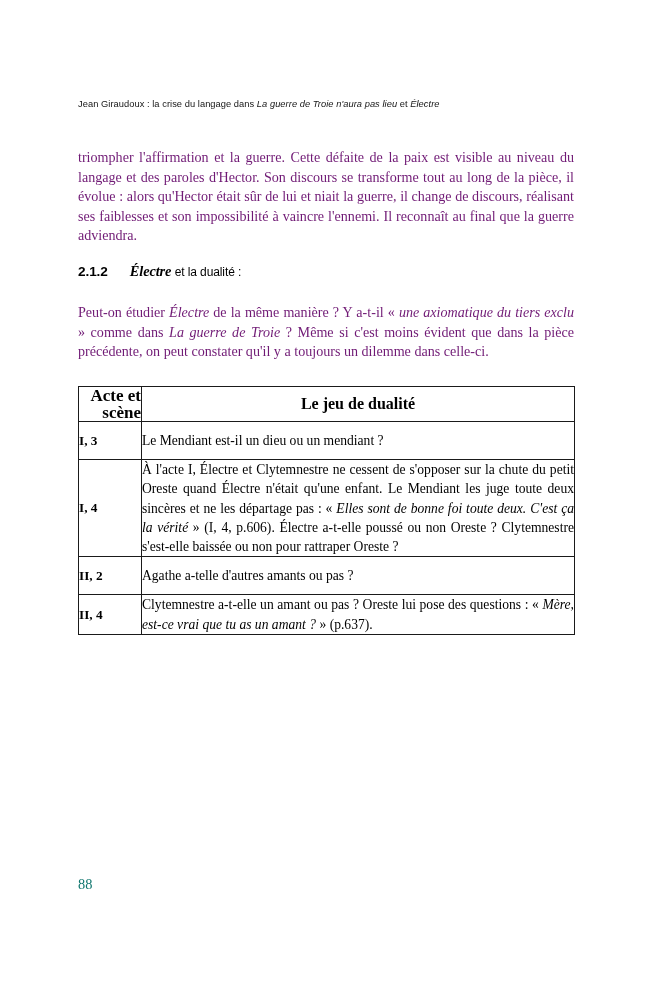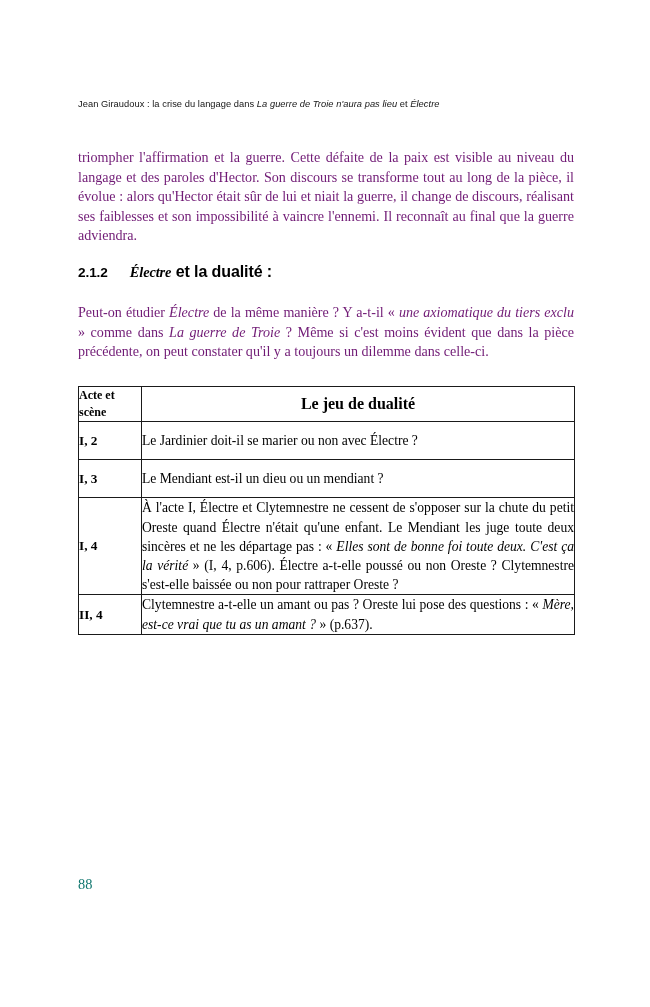--- a/index.html
+++ b/index.html
@@ -68,22 +68,22 @@
   }
   .heading .num { margin-right: 22px; }
   .heading .title-ital {
     font-style: italic;
     font-family: "Liberation Serif", "DejaVu Serif", serif;
     font-weight: bold;
     font-size: 14.4px;
   }
   .heading .title-rest {
     font-family: "Liberation Sans", "DejaVu Sans", sans-serif;
-    font-weight: bold;
-    font-size: 16px;
+    font-weight: normal;
+    font-size: 12px;
   }
 
   #par-2 {
     left: 78px;
     top: 289px;
     width: 496px;
   }
 
   
   .dual-table {
@@ -98,22 +98,22 @@
   .dual-table td, .dual-table th {
     border: 1.15px solid #1a1a1a;
     vertical-align: middle;
     padding: 0;
   }
   .col-scene { width: 63px; }
   .col-text  { width: 433px; }
 
   .th-scene {
     font-weight: bold;
-    text-align: left;
-    font-size: 12px;
+    text-align: right;
+    font-size: 17px;
     line-height: 17px;
     padding: 7px 2px 8px 2px;
   }
   .th-text {
     font-weight: bold;
     text-align: center;
     font-size: 16px;
     padding: 7px 4px 8px 4px;
   }
 
@@ -164,30 +164,30 @@
       <col class="col-text">
     </colgroup>
     <thead>
       <tr>
         <th class="th-scene">Acte et scène</th>
         <th class="th-text">Le jeu de dualité</th>
       </tr>
     </thead>
     <tbody id="table-body">
         <tr>
-          <td class="cell-scene">I, 2</td>
-          <td class="cell-text single">Le Jardinier doit-il se marier ou non avec Électre ?</td>
-        </tr>
-        <tr>
           <td class="cell-scene">I, 3</td>
           <td class="cell-text single">Le Mendiant est-il un dieu ou un mendiant ?</td>
         </tr>
         <tr>
           <td class="cell-scene">I, 4</td>
           <td class="cell-text"><span>À l'acte I, Électre et Clytemnestre ne cessent de s'opposer sur la chute du petit Oreste quand Électre n'était qu'une enfant. Le Mendiant les juge toute deux sincères et ne les départage pas : « </span><span class="ital">Elles sont de bonne foi toute deux. C'est ça la vérité</span><span> » (I, 4, p.606). Électre a-t-elle poussé ou non Oreste ? Clytemnestre s'est-elle baissée ou non pour rattraper Oreste ?</span></td>
+        </tr>
+        <tr>
+          <td class="cell-scene">II, 2</td>
+          <td class="cell-text single">Agathe a-telle d'autres amants ou pas ?</td>
         </tr>
         <tr>
           <td class="cell-scene">II, 4</td>
           <td class="cell-text"><span>Clytemnestre a-t-elle un amant ou pas ? Oreste lui pose des questions : « </span><span class="ital">Mère, est-ce vrai que tu as un amant ?</span><span> » (p.637).</span></td>
         </tr>
       </tbody>
   </table>
 
   <div class="folio">88</div>
 

